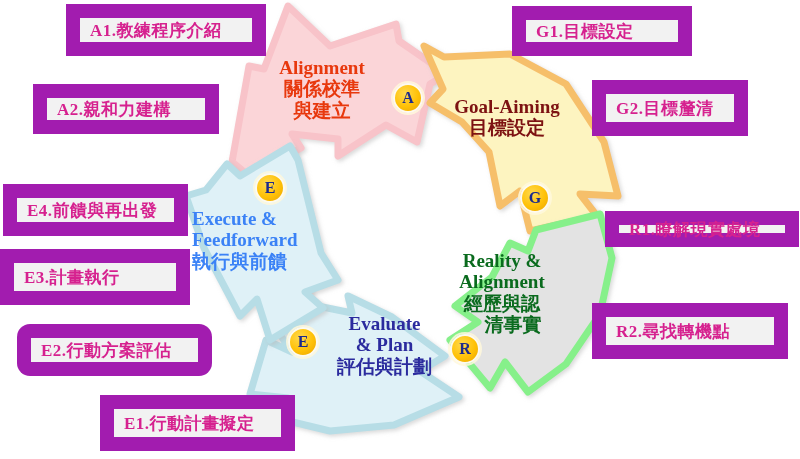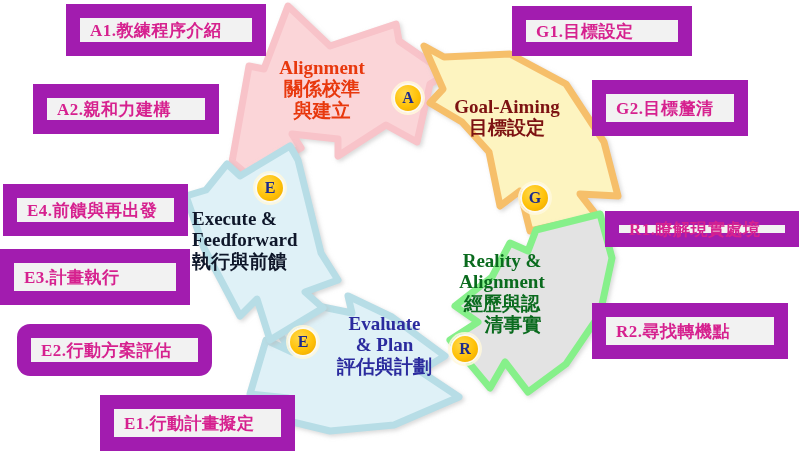--- a/index.html
+++ b/index.html
@@ -48,21 +48,21 @@
     text-align:center;
     white-space:nowrap;
   }
   .seg-cap .en{font-size:19px;display:block;}
   .seg-cap .zh{font-size:19px;display:block;}
 
   .cap-align{color:#e8380d;}
   .cap-goal{color:#7d1212;}
   .cap-real{color:#0a6b1e;}
   .cap-eval{color:#2b2b9e;}
-  .cap-exec{color:#0f172a;}
+  .cap-exec{color:#3b82f6;}
 
   
   .badge{
     position:absolute;z-index:35;
     width:26px;height:26px;border-radius:50%;
     background:radial-gradient(circle at 38% 33%, #ffd94d 0%, #ffc107 55%, #e9a400 100%);
     border:2px solid #fdfaf0;
     box-shadow:0 0 0 2px rgba(255,248,220,0.85);
     display:flex;align-items:center;justify-content:center;
     font-family:"Liberation Serif", serif;

